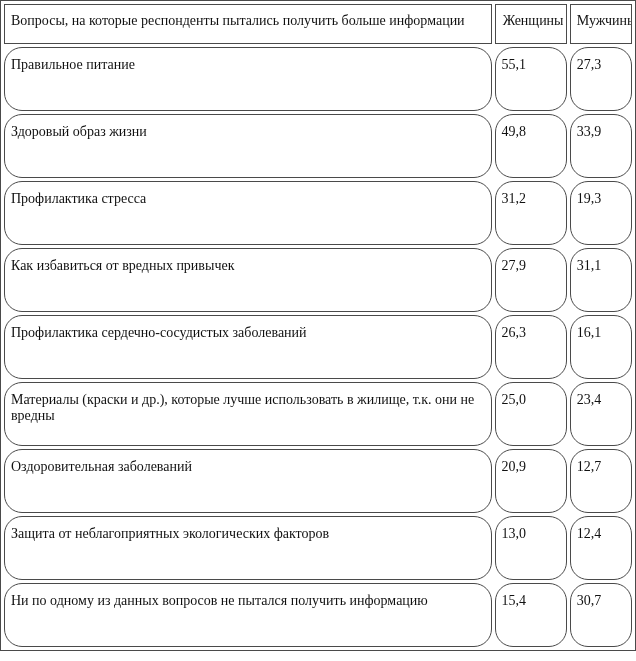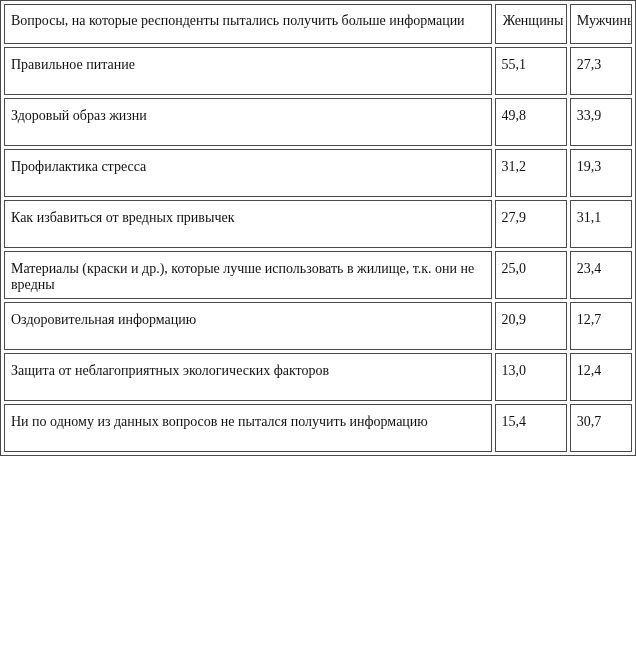--- a/index.html
+++ b/index.html
@@ -37,22 +37,23 @@
     vertical-align:top;
     background:var(--bg);
     overflow:hidden;
   }
   table.survey th{
     font-weight:normal;
     height:40px;
     padding:8px 1px 4px 6px;
   }
   table.survey td{
-    height:48px;
+    height:64px;
     padding:9px 5px 4px 6px;
+    border-radius:18px;
   }
   .col-question{ text-align:left; }
   .col-num{ }
 </style>
 </head>
 <body>
 
 <div class="page">
   <table class="survey">
     <colgroup>
@@ -82,26 +83,31 @@
         <td class="col-question">Профилактика стресса</td>
         <td class="col-num">31,2</td>
         <td class="col-num">19,3</td>
       </tr>
       <tr>
         <td class="col-question">Как избавиться от вредных привычек</td>
         <td class="col-num">27,9</td>
         <td class="col-num">31,1</td>
       </tr>
       <tr>
+        <td class="col-question">Профилактика сердечно-сосудистых заболеваний</td>
+        <td class="col-num">26,3</td>
+        <td class="col-num">16,1</td>
+      </tr>
+      <tr>
         <td class="col-question">Материалы (краски и др.), которые лучше использовать в жилище, т.к. они не вредны</td>
         <td class="col-num">25,0</td>
         <td class="col-num">23,4</td>
       </tr>
       <tr>
-        <td class="col-question">Оздоровительная информацию</td>
+        <td class="col-question">Оздоровительная заболеваний</td>
         <td class="col-num">20,9</td>
         <td class="col-num">12,7</td>
       </tr>
       <tr>
         <td class="col-question">Защита от неблагоприятных экологических факторов</td>
         <td class="col-num">13,0</td>
         <td class="col-num">12,4</td>
       </tr>
       <tr>
         <td class="col-question">Ни по одному из данных вопросов не пытался получить информацию</td>

